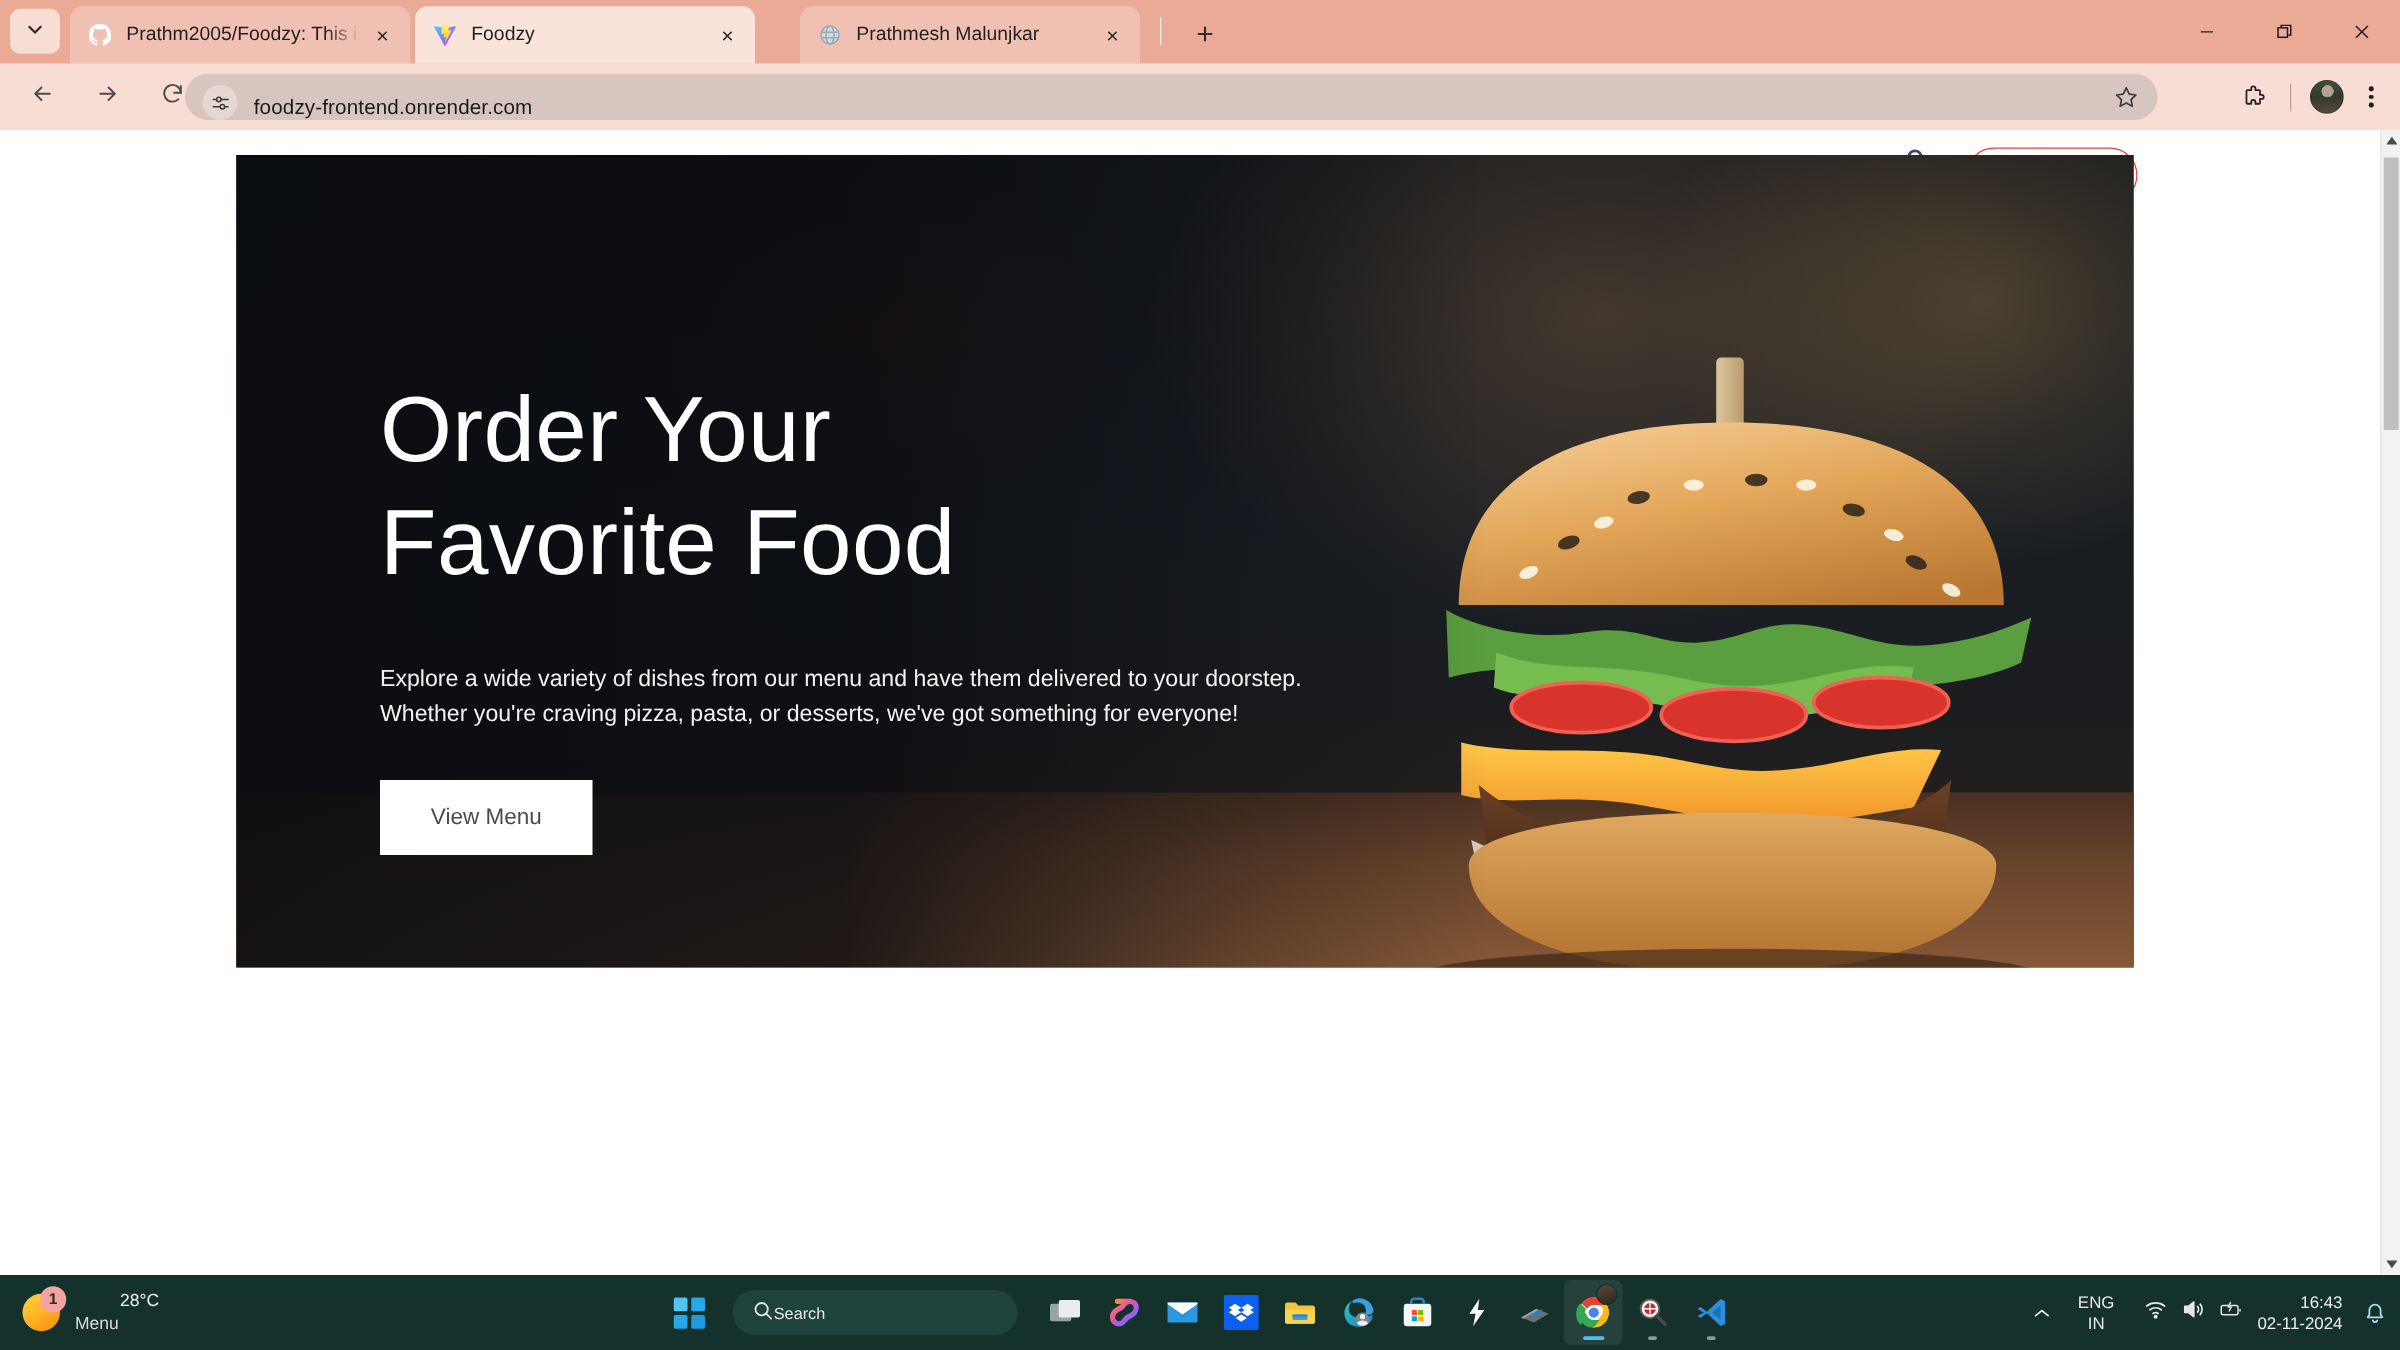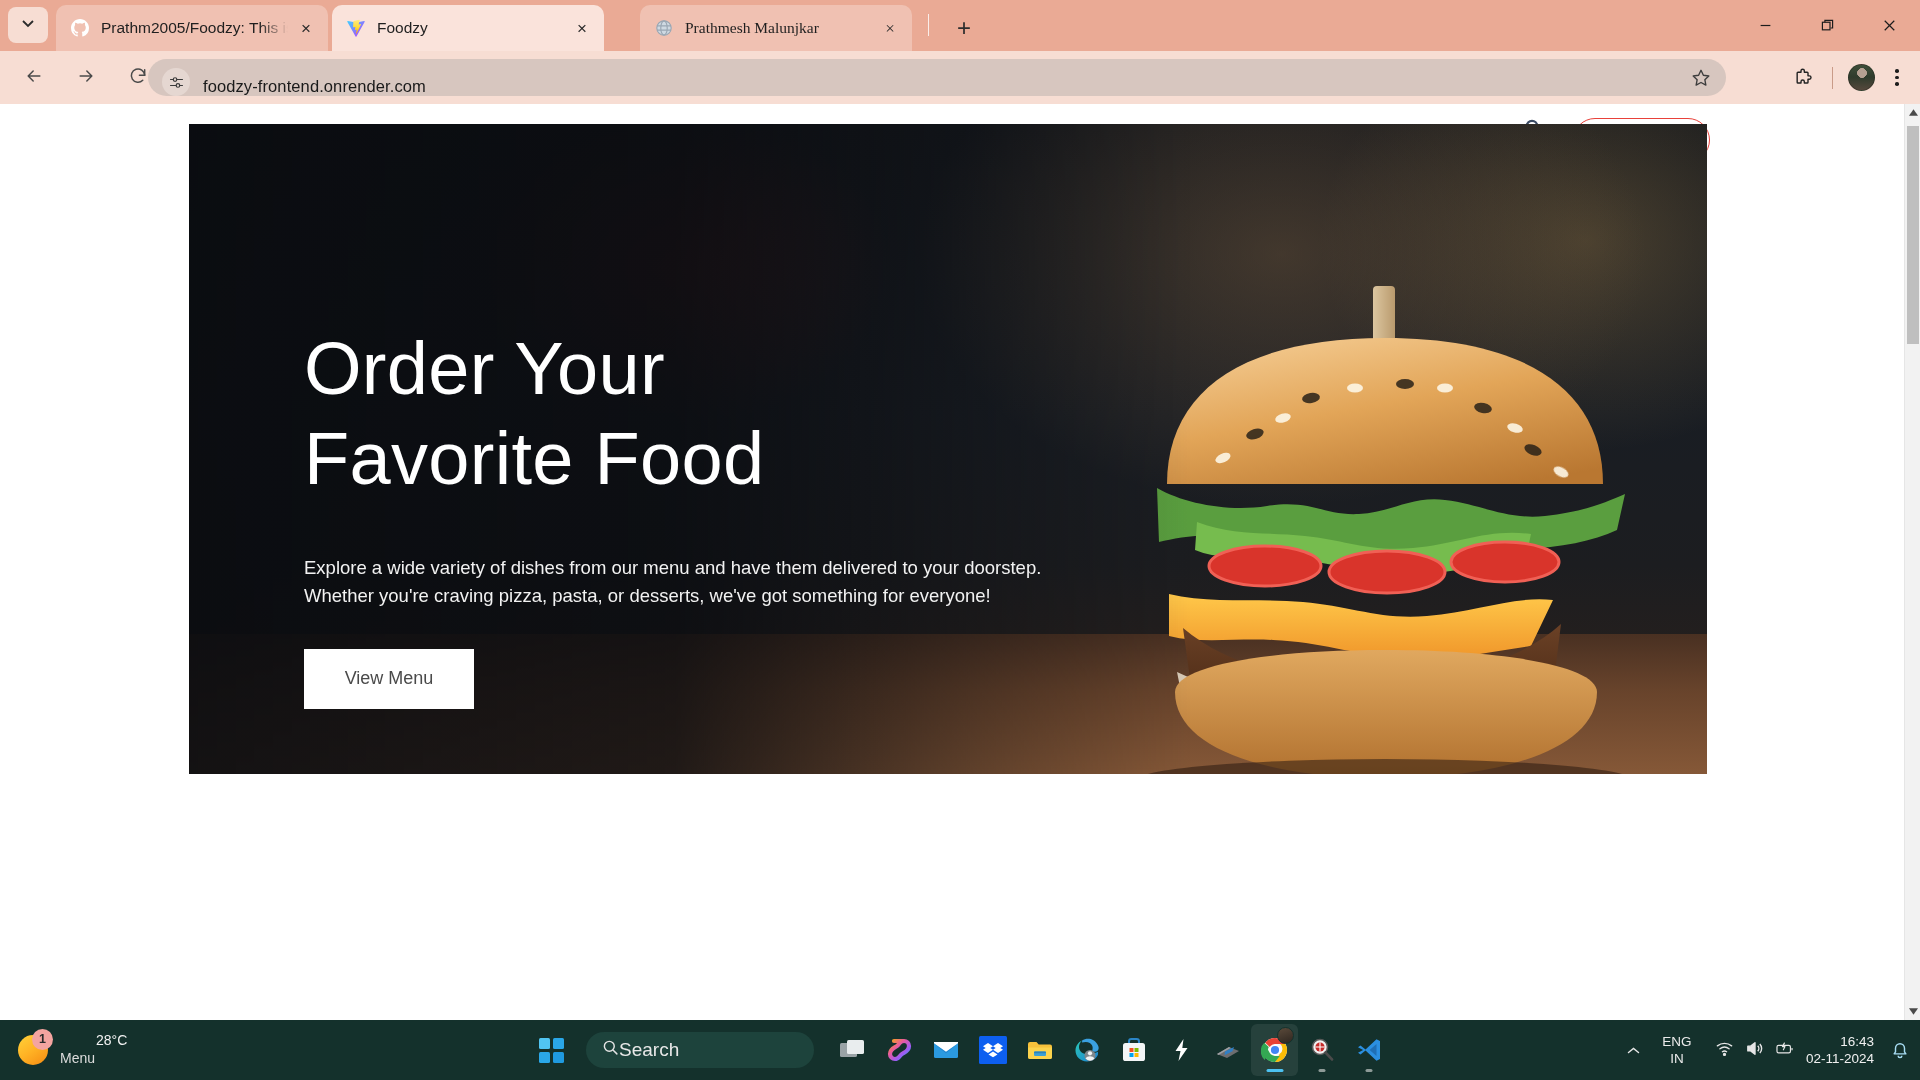--- a/index.html
+++ b/index.html
@@ -148,21 +148,21 @@
     position:absolute; left:0; right:0; bottom:0; height:140px;
     background:linear-gradient(180deg,#4b3122 0%,#6b452c 40%,#8a5b39 100%);
     opacity:.95;
   }
   .hero-vignette {
     position:absolute; inset:0;
     background:linear-gradient(90deg, rgba(10,12,16,.92) 0%, rgba(10,12,16,.82) 32%, rgba(10,12,16,.30) 52%, rgba(10,12,16,0) 66%);
   }
   .hero-content { position:absolute; left:115px; top:175px; width:820px; }
   .hero-title {
-    font-size:74px; line-height:1.22; color:#fff; font-weight:400; letter-spacing:.3px;margin-top:25px;
+    font-size:74px; line-height:1.22; color:#fff; font-weight:400; letter-spacing:.3px;
   }
   .hero-sub {
     margin-top:49px; font-size:18.5px; line-height:1.52; color:#f2f2f2; font-weight:400;
   }
   .hero-btn {
     margin-top:39px; width:170px; height:60px; background:#fff;
     display:flex; align-items:center; justify-content:center;
     font-size:18px; color:#4a4a4a;
   }
 
@@ -222,21 +222,21 @@
   .start-grid i:nth-child(1){ background:#51c5f2; }
   .start-grid i:nth-child(2){ background:#2aa7e8; }
   .start-grid i:nth-child(3){ background:#2aa7e8; }
   .start-grid i:nth-child(4){ background:#1f9ae0; }
 
   .search-pill {
     width:228px; height:36px; border-radius:18px; background:#1d433c;
     display:flex; align-items:center; margin:0 14px 0 12px;
   }
   .search-pill svg { width:17px; height:17px; margin-left:16px; color:#e3e3e3; }
-  .search-pill span { font-size:19px; color:#e8e8e8; }
+  .search-pill span { font-size:13px; color:#e8e8e8; }
 
   .tb-app {
     position:relative; width:47px; height:52px;
     display:flex; align-items:center; justify-content:center;
   }
   .tb-app .ico { width:28px; height:28px; display:block; }
   .tb-app.active { background:rgba(255,255,255,.08); border-radius:6px; }
   .tb-app .dot {
     position:absolute; bottom:4px; left:50%; transform:translateX(-50%);
     width:7px; height:3px; border-radius:2px; background:#8d9a97;
@@ -301,21 +301,21 @@
               </linearGradient>
         </defs>
         <path d="M23.6 3.6L12.6 23.2a.7.7 0 01-1.2 0L.4 3.6a.7.7 0 01.7-1l10.9 2c.2 0 .4 0 .6 0l10.3-2a.7.7 0 01.7 1z" fill="url(#vg1)"></path>
         <path d="M16.3 1L8.8 2.5c-.2 0-.3.2-.3.4l-.4 7.8c0 .3.2.5.5.4l2.1-.5c.3-.1.6.2.5.5l-.6 3c-.1.3.2.6.5.5l1.3-.4c.3-.1.6.2.5.5l-1 4.8c-.1.4.4.6.6.3l.1-.2 6.1-12.2c.2-.3-.1-.7-.4-.6l-2.2.4c-.3.1-.6-.2-.5-.5l1.4-5c.1-.3-.2-.6-.5-.5z" fill="url(#vg2)"></path>
           </svg>
       </span>
       <span class="tab-title">Foodzy</span>
       <span class="tab-close">×</span>
     </div>
 
-    <div class="tab inactive" style="left:640px; width:272px;font-family:Liberation Serif, serif;">
+    <div class="tab inactive" style="left:640px; width:272px;">
       <span class="tab-fav">
         <svg viewBox="0 0 20 20" fill="none" stroke="#9aa7b4" stroke-width="1.3">
           <circle cx="10" cy="10" r="8" fill="#cfd9e2"></circle>
             <ellipse cx="10" cy="10" rx="3.6" ry="8"></ellipse>
             <path d="M2.3 7.6h15.4M2.3 12.4h15.4"></path>
           </svg>
       </span>
       <span class="tab-title">Prathmesh Malunjkar</span>
       <span class="tab-close">×</span>
     </div>

